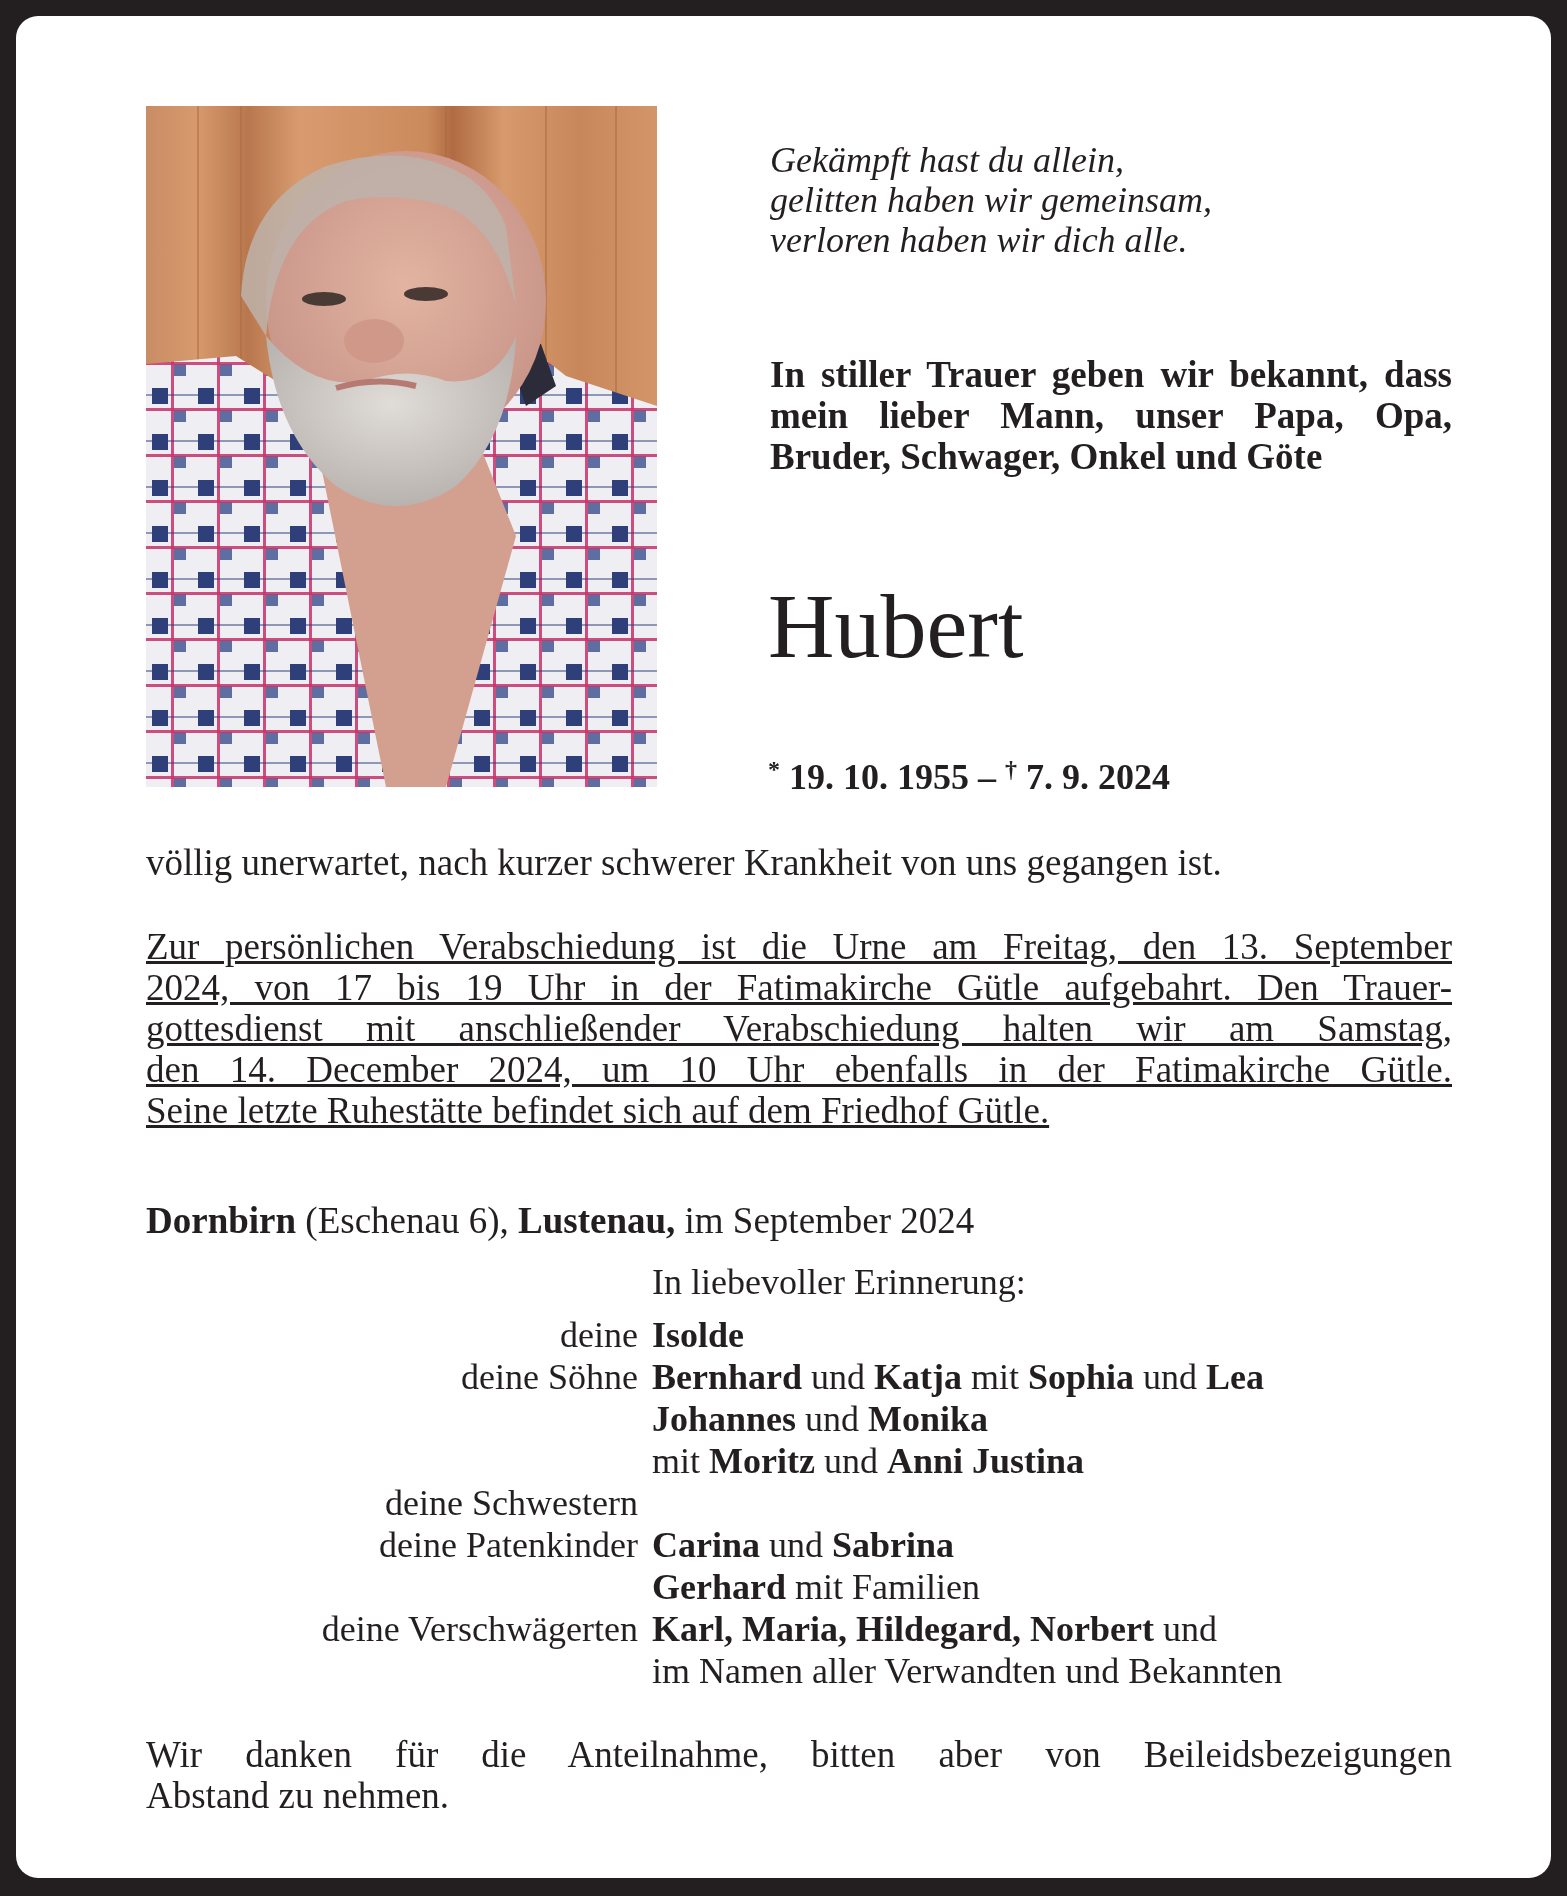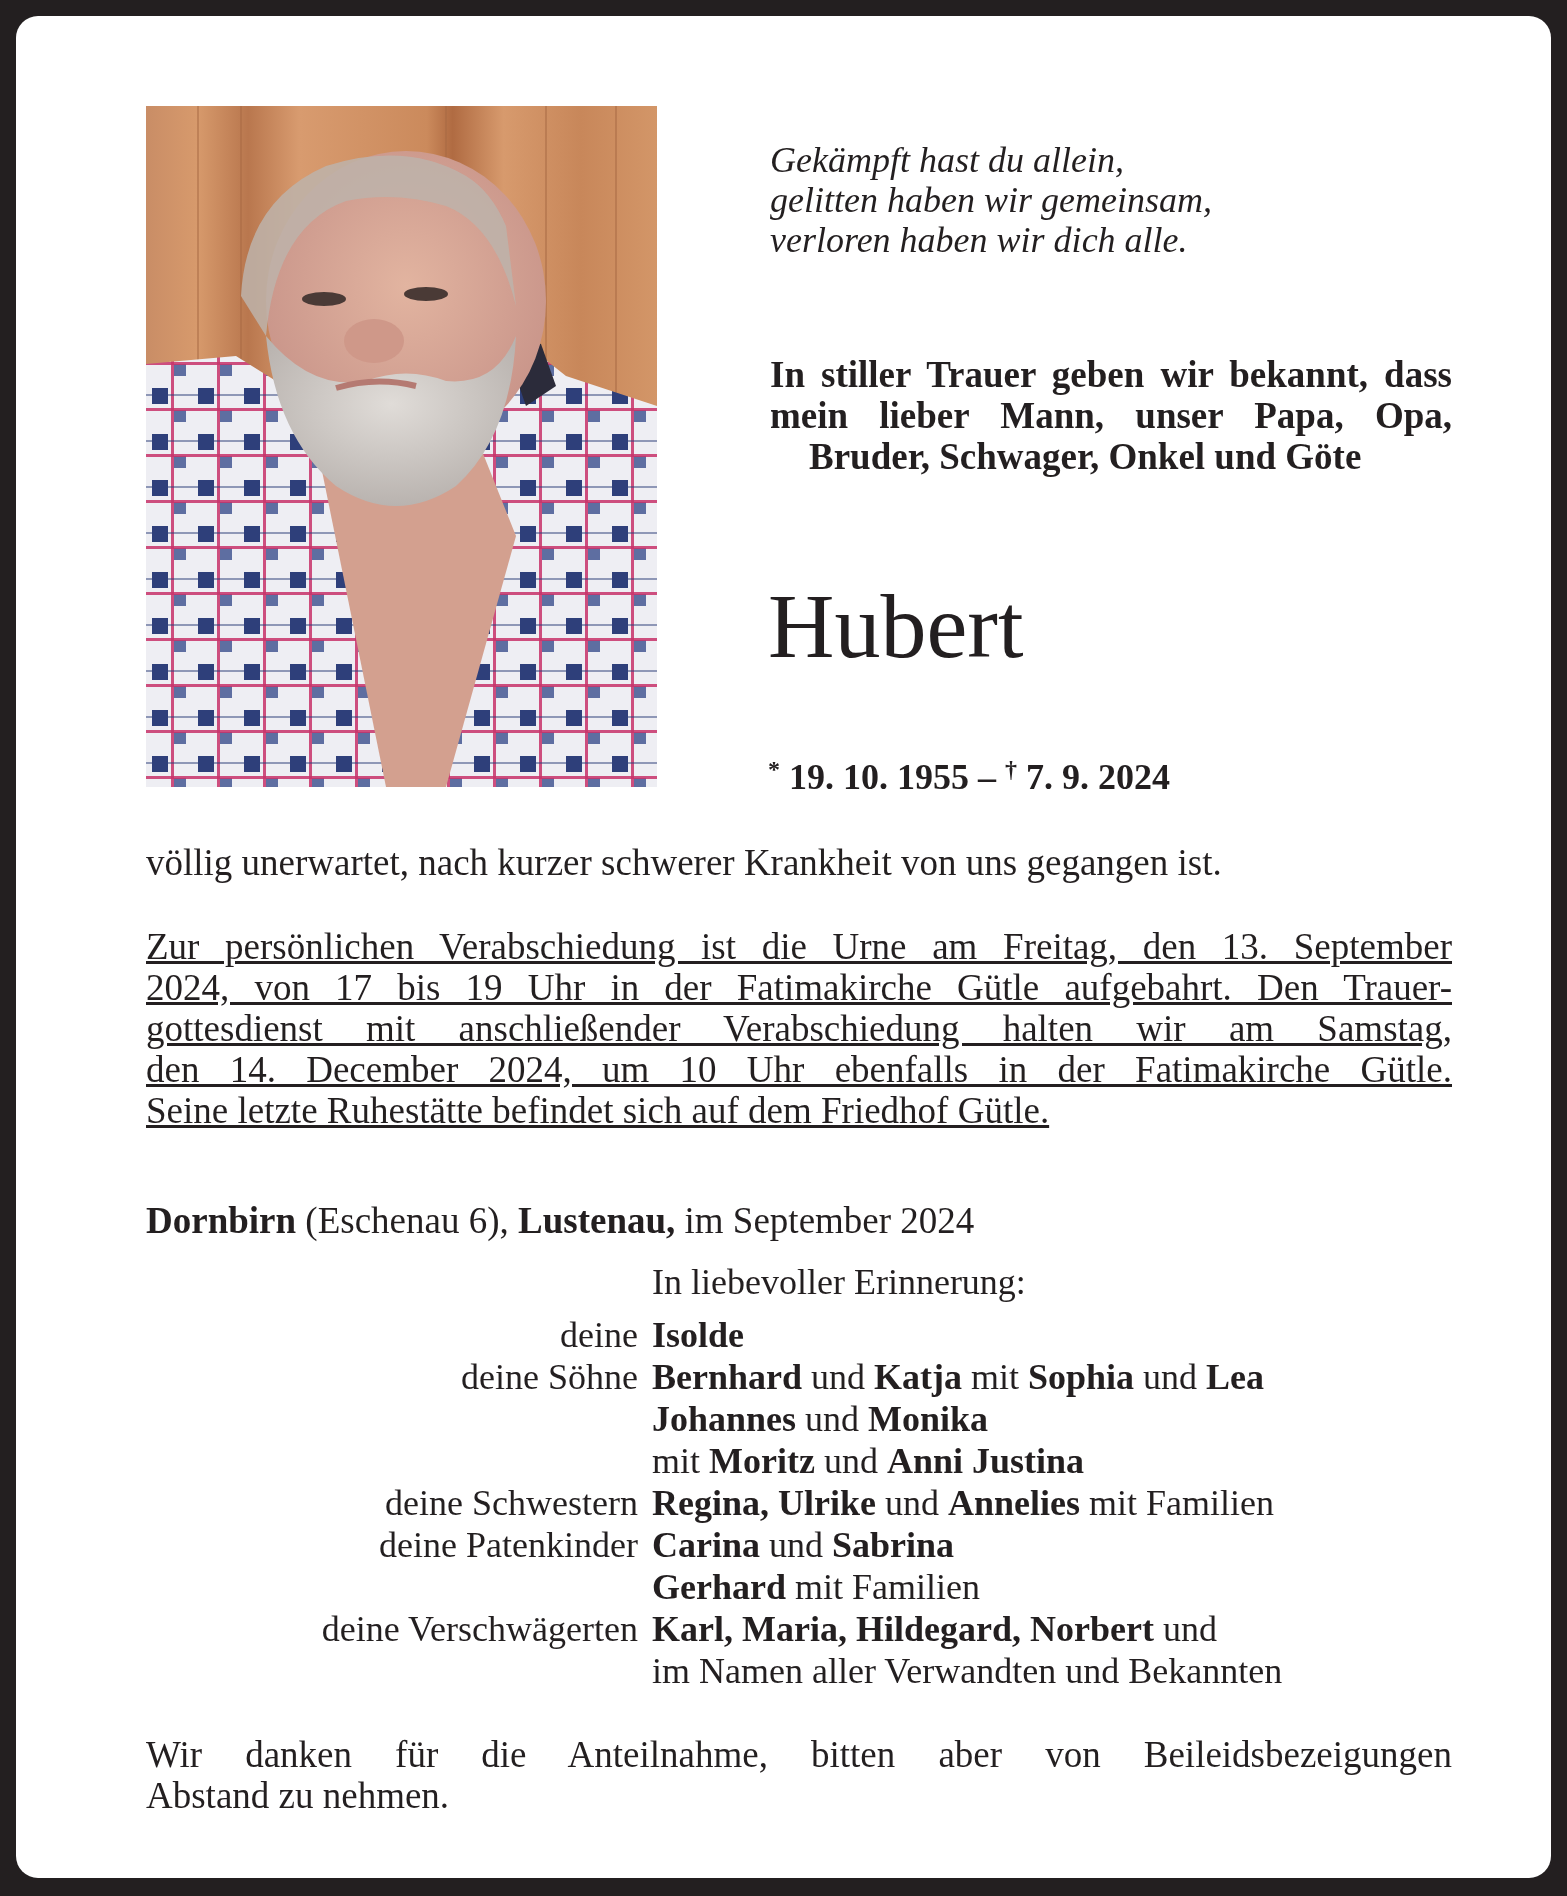--- a/index.html
+++ b/index.html
@@ -41,21 +41,21 @@
   .intro {
     position: absolute;
     left: 754px; top: 338px;
     width: 682px;
     font-family: "Liberation Serif", "DejaVu Serif", serif;
     font-size: 37px;
     line-height: 41px;
     text-align: justify;
   }
   .intro .line { display: block; text-align: justify; text-align-last: justify; font-weight: bold; }
-  .intro .line.last { text-align-last: left; margin-left: 39px; }
+  .intro .line.last { text-align-last: left; }
 
   .name {
     position: absolute;
     left: 752px; top: 502px;
     font-family: "Liberation Serif", "DejaVu Serif", serif;
     font-size: 92px;
     line-height: 92px;
     font-weight: normal;
     color: #231f20;
     white-space: nowrap;
@@ -235,21 +235,20 @@
       <div class="rel-row">
         <div class="rel-label"></div>
         <div class="rel-names"><b>Johannes</b><span> und </span><b>Monika</b></div>
       </div>
       <div class="rel-row">
         <div class="rel-label"></div>
         <div class="rel-names"><span>mit </span><b>Moritz</b><span> und </span><b>Anni Justina</b></div>
       </div>
       <div class="rel-row">
         <div class="rel-label">deine Schwestern</div>
-        <div class="rel-names"><b>Regina, Ulrike</b><span> und </span><b>Annelies</b><span> mit Familien</span></div>
       </div>
       <div class="rel-row">
         <div class="rel-label">deine Patenkinder</div>
         <div class="rel-names"><b>Carina</b><span> und </span><b>Sabrina</b></div>
       </div>
       <div class="rel-row">
         <div class="rel-label"></div>
         <div class="rel-names"><b>Gerhard</b><span> mit Familien</span></div>
       </div>
       <div class="rel-row">

